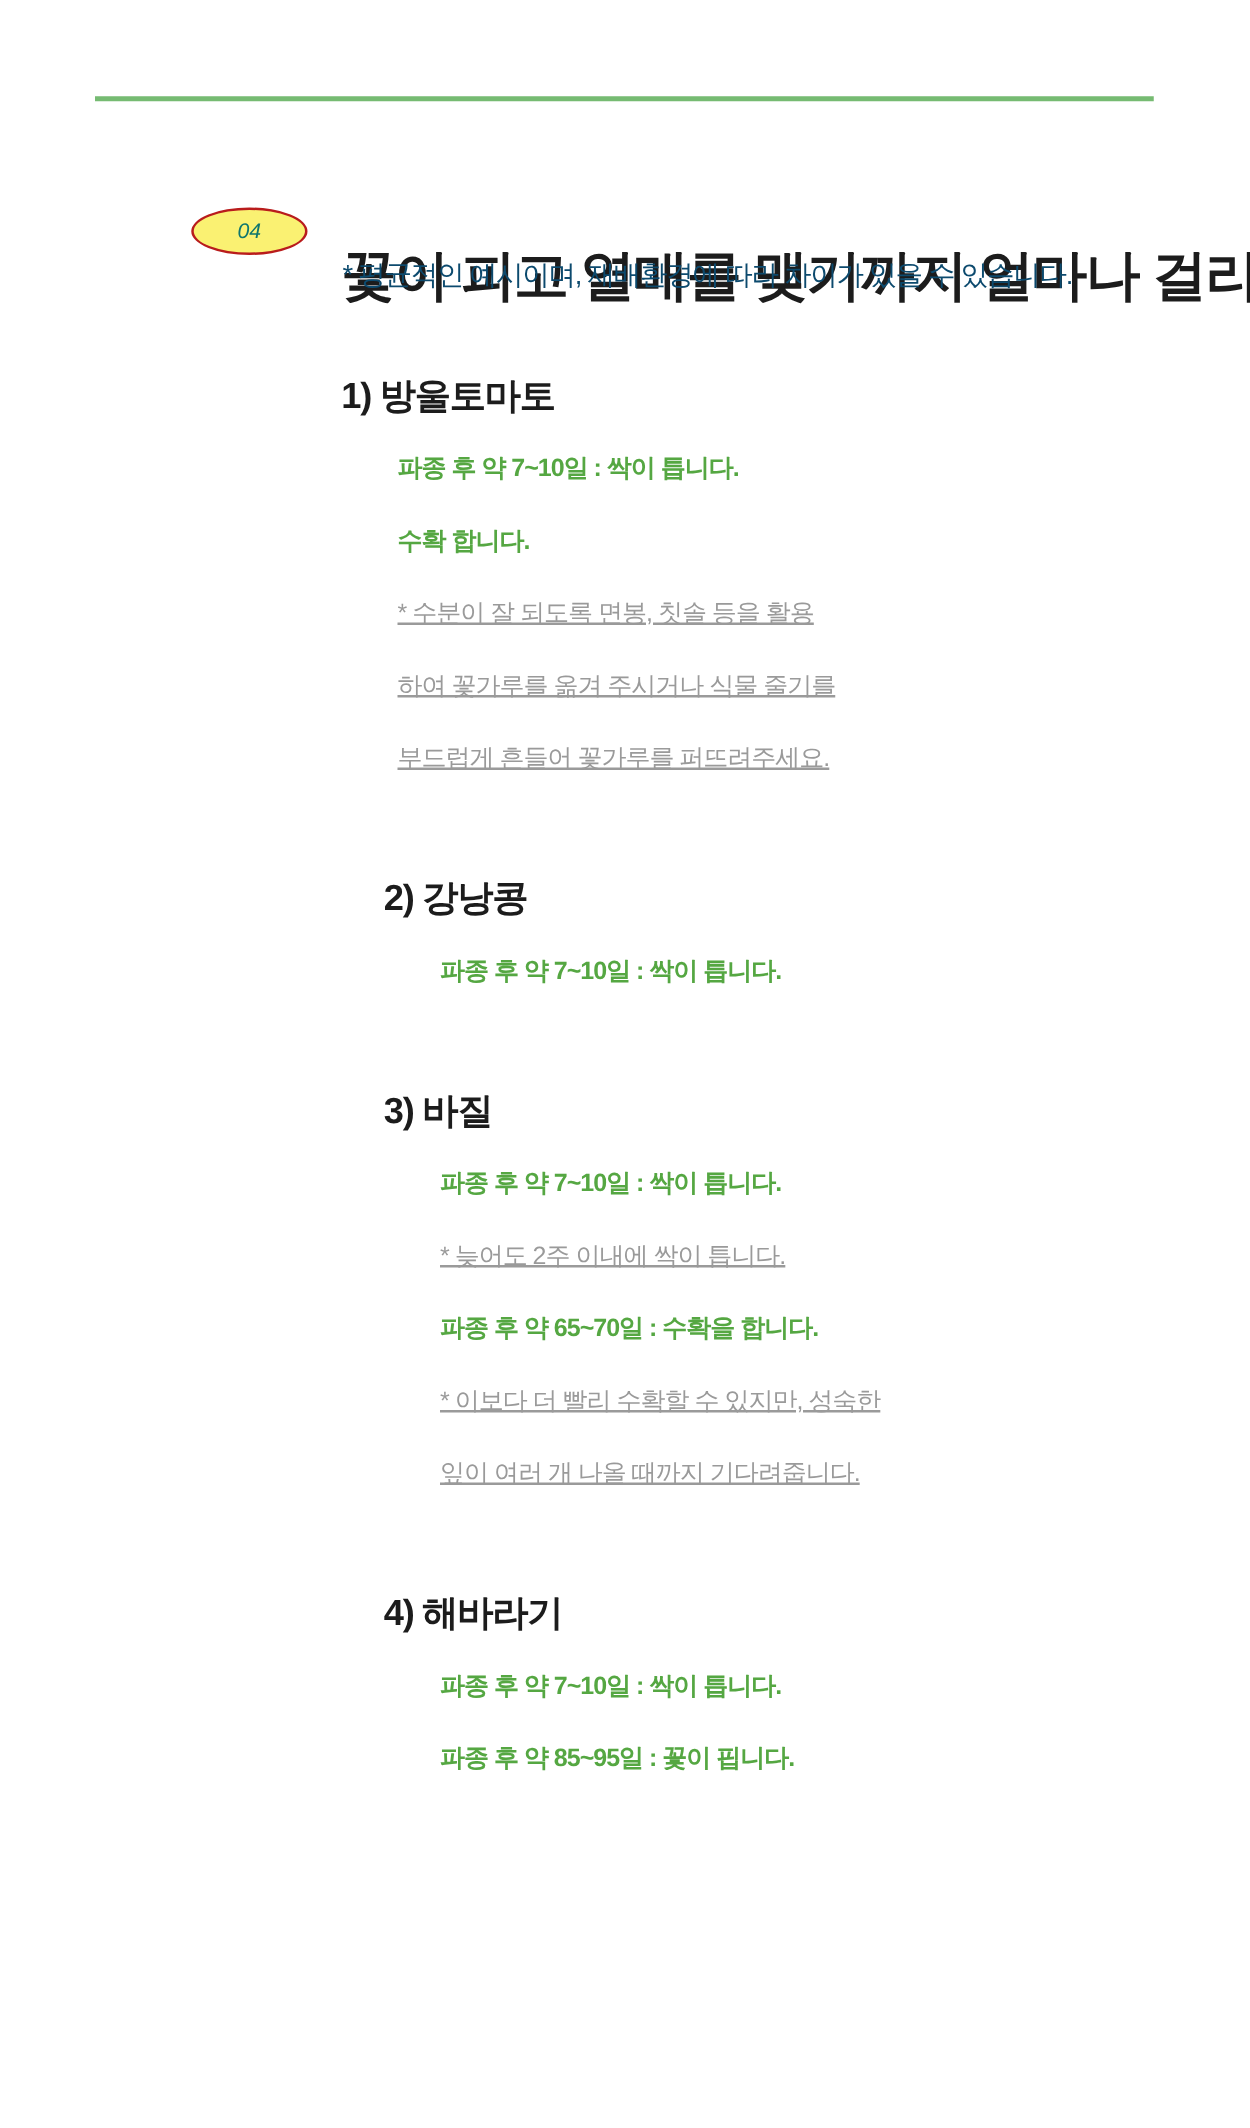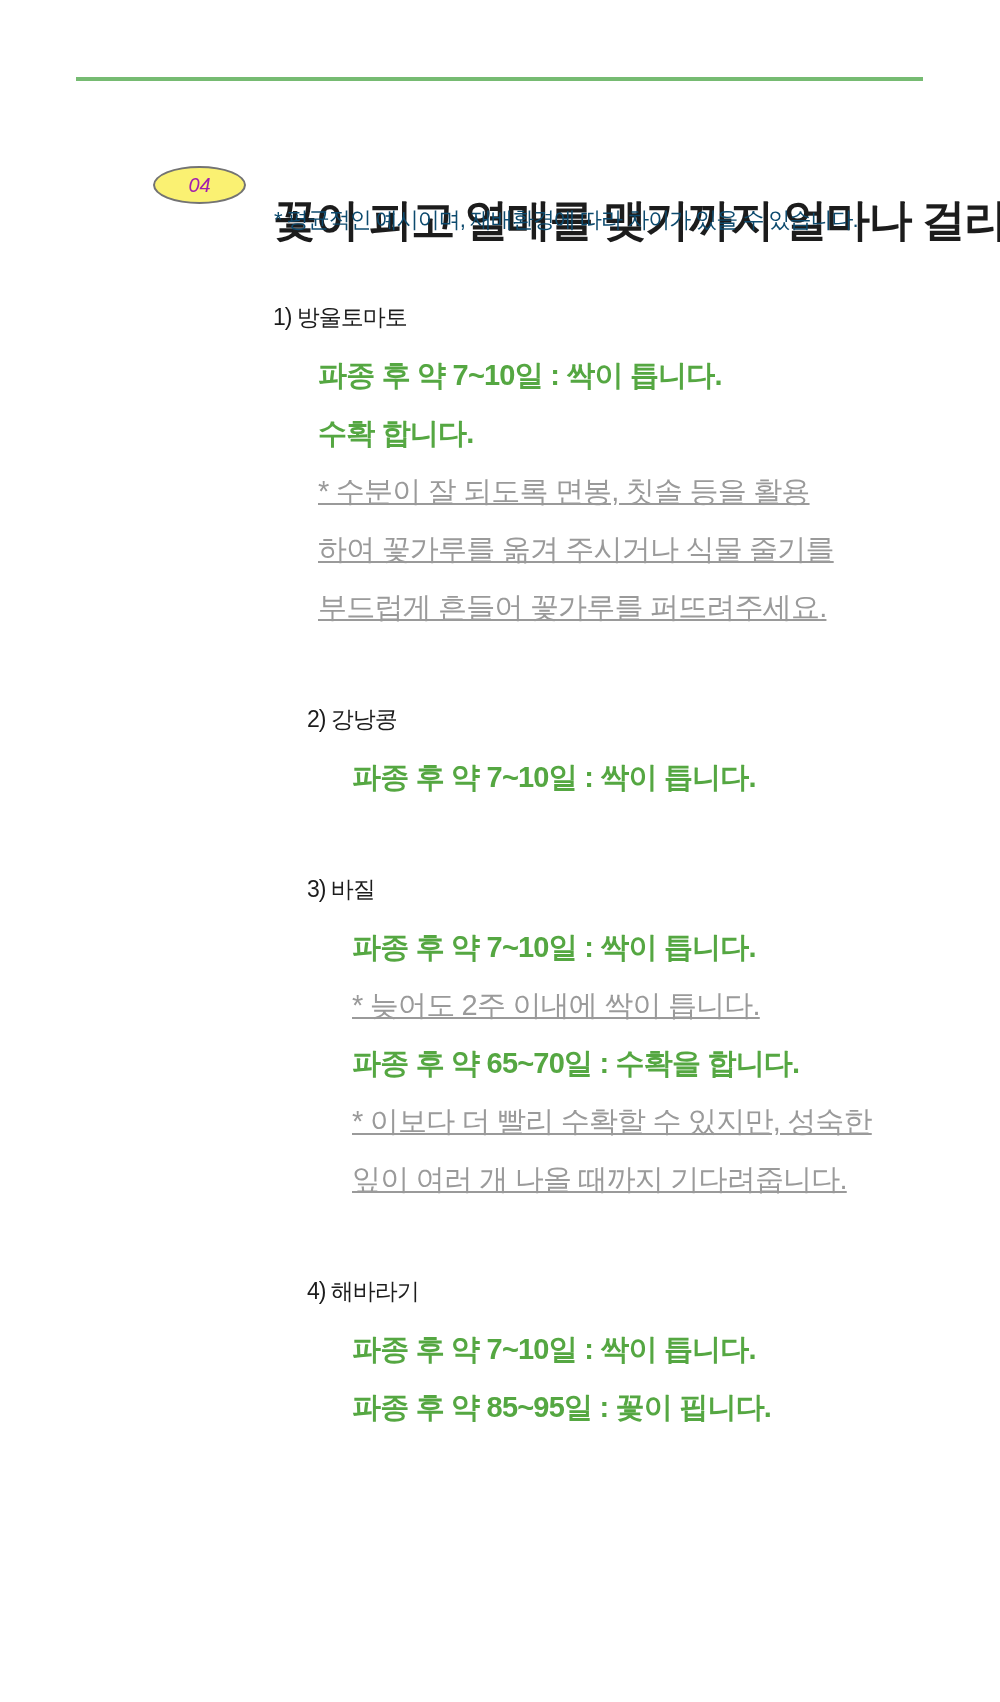--- a/index.html
+++ b/index.html
@@ -14,28 +14,28 @@
     position:absolute;
     left:76px;top:77px;
     width:847px;height:4px;
     background:#76bb72;
   }
   .badge{
     position:absolute;
     left:153px;top:166px;
     width:93px;height:38px;
     background:#faf172;
-    border:2px solid #737373;
+    border:2px solid #b91c1c;
     border-radius:50%;
     box-sizing:border-box;
     display:flex;align-items:center;justify-content:center;
     font-style:italic;
-    font-size:20px;
+    font-size:17px;
     font-weight:500;
-    color:#a21caf;
+    color:#0f766e;
   }
   .title{
     position:absolute;
     left:273px;top:162px;
     font-size:44px;
     font-weight:800;
     letter-spacing:-1.5px;
     color:#1c1c1c;
     white-space:nowrap;
   }
@@ -48,30 +48,30 @@
     color:#0c4a6e;
     white-space:nowrap;
   }
   .sections{
     position:absolute;
     left:273px;top:288px;
     width:660px;
   }
   .section + .section{ margin-top:54px;margin-left:34px; }
   .section-heading{
-    font-size:23px;
-    font-weight:400;
+    font-size:29px;
+    font-weight:700;
     letter-spacing:-1px;
     color:#1c1c1c;
     line-height:58px;
     white-space:nowrap;
   }
   .section-body{ margin-left:45px; }
   .line{
-    font-size:29px;
+    font-size:20px;
     line-height:58px;
     letter-spacing:-0.8px;
     white-space:nowrap;
   }
   .line.green{
     color:#55a742;
     font-weight:700;
   }
   .line.gray{
     color:#9a9a9a;

